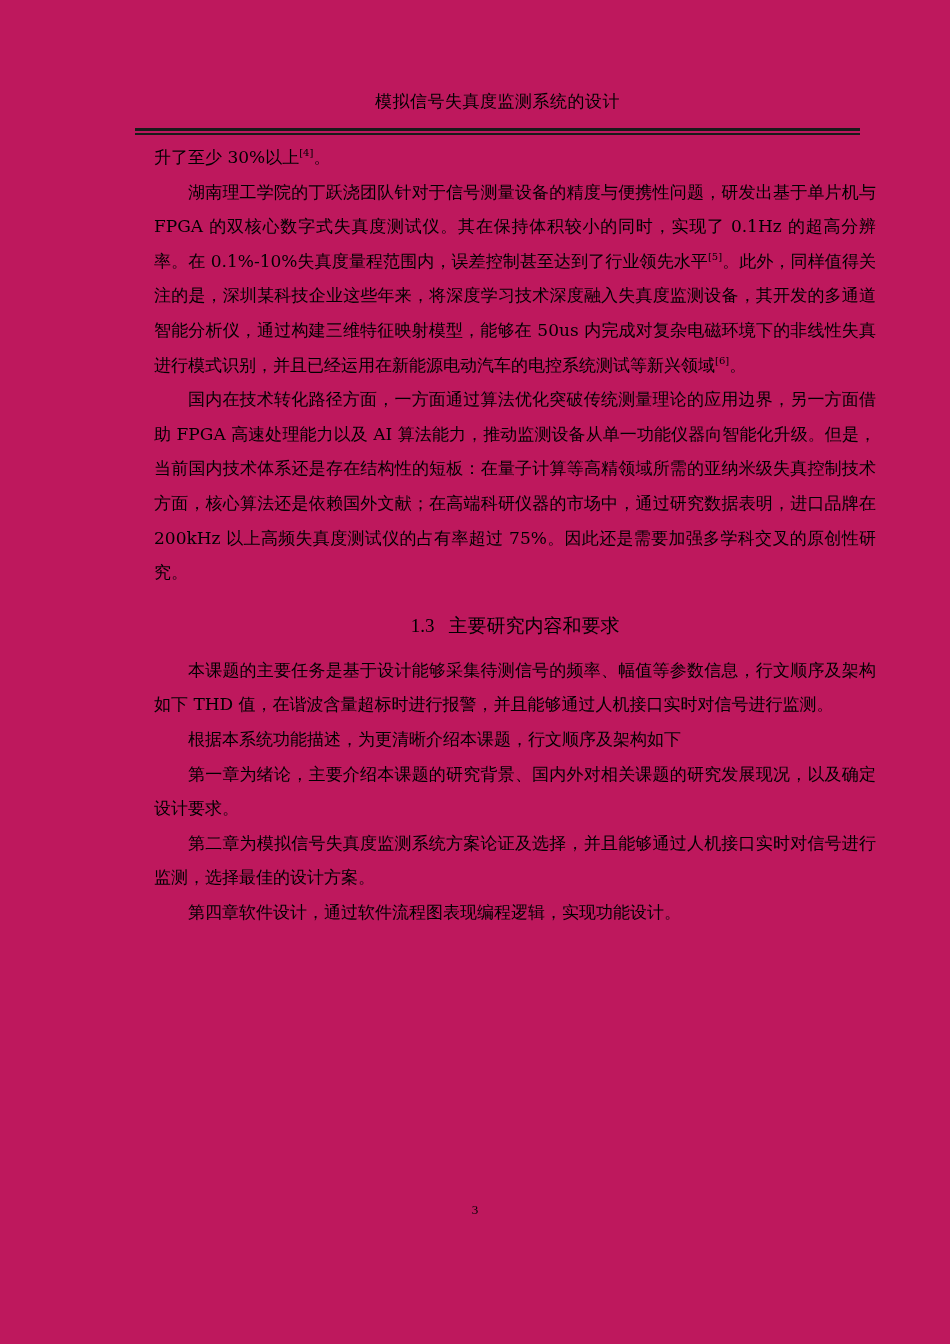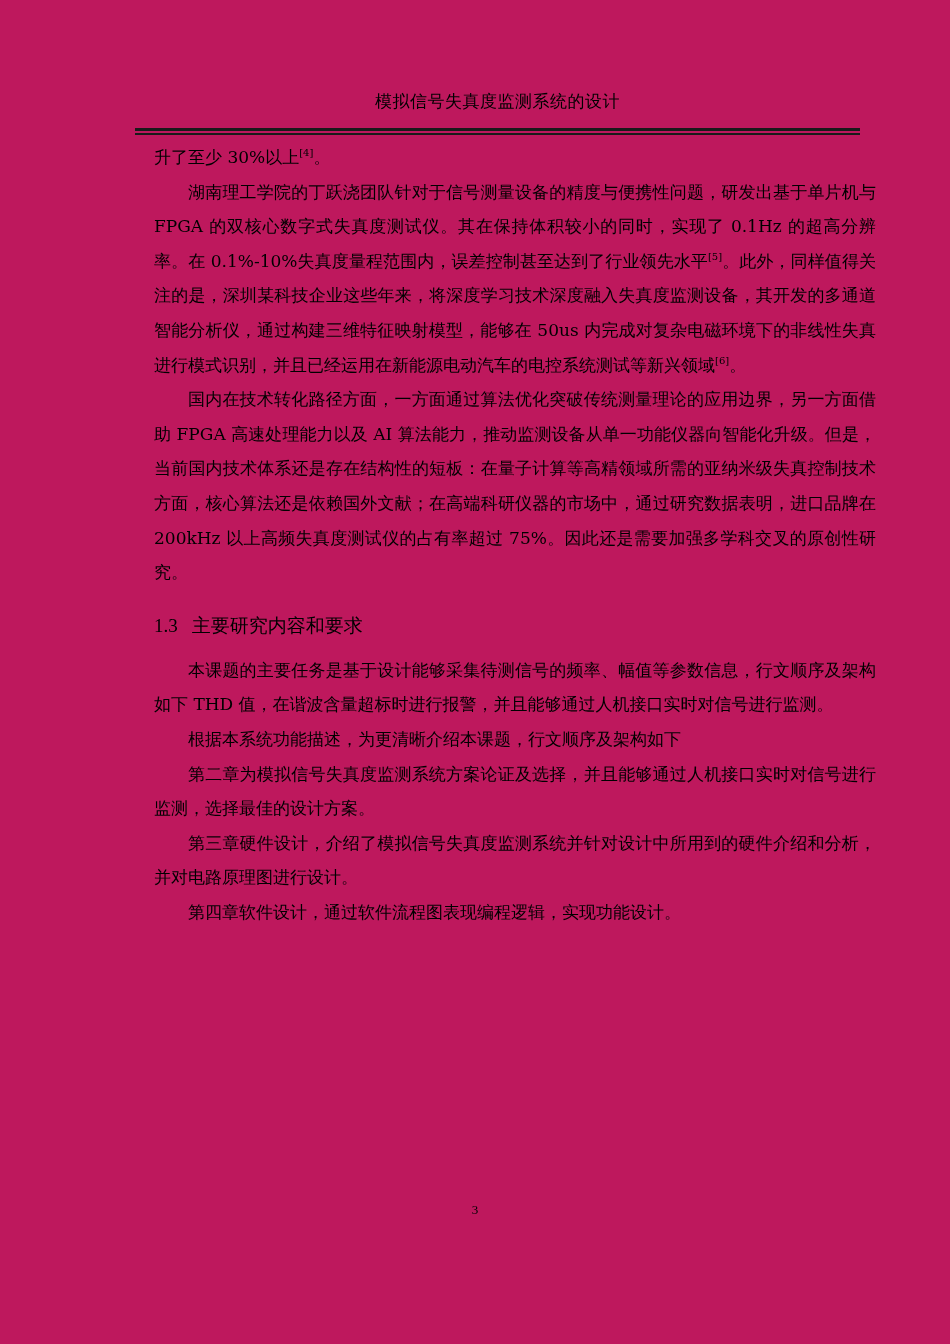--- a/index.html
+++ b/index.html
@@ -9,21 +9,21 @@
   .running-header { position: absolute; left: 135px; width: 725px; top: 90px; text-align: center;
                     font-size: 17px; letter-spacing: 0.5px; line-height: 22px; }
   .rule-thick { position: absolute; left: 135px; width: 725px; top: 128px; height: 3px; background: #1a1a1a; }
   .rule-thin  { position: absolute; left: 135px; width: 725px; top: 133px; height: 1.5px; background: #1a1a1a; }
   .body-text { position: absolute; left: 154px; width: 722px; top: 140px; }
   p { margin: 0; font-size: 17px; line-height: 34.6px; text-align: justify; }
   p.indent { text-indent: 2em; }
   sup { font-size: 10px; line-height: 0; vertical-align: 7px; }
   h2 { margin: 0; font-weight: normal; font-family: "DejaVu Sans", "Liberation Sans", sans-serif;
        font-size: 19px; line-height: 26px; }
-  .h13 { margin-top: 22px; margin-bottom: 14px; }
+  .h13 { margin-top: 22px; margin-bottom: 14px; text-align: center; }
   .h14 { margin-top: 24px; margin-bottom: 18px; }
   .h2-num { font-family: "Liberation Serif", serif; margin-right: 14px; }
   .h14 .h2-num { margin-right: 8px; }
   .page-number { position: absolute; left: 0; width: 950px; top: 1202px; text-align: center;
                  font-size: 13px; font-family: "Liberation Serif", serif; }
 </style>
 </head>
 <body>
 
 <div class="page">
@@ -35,19 +35,19 @@
     <p><span>升了至少 30%以上</span><sup>[4]</sup><span>。</span></p>
 
     <p class="indent"><span>湖南理工学院的丁跃浇团队针对于信号测量设备的精度与便携性问题，研发出基于单片机与 FPGA 的双核心数字式失真度测试仪。其在保持体积较小的同时，实现了 0.1Hz 的超高分辨率。在 0.1%-10%失真度量程范围内，误差控制甚至达到了行业领先水平</span><sup>[5]</sup><span>。此外，同样值得关注的是，深圳某科技企业这些年来，将深度学习技术深度融入失真度监测设备，其开发的多通道智能分析仪，通过构建三维特征映射模型，能够在 50us 内完成对复杂电磁环境下的非线性失真进行模式识别，并且已经运用在新能源电动汽车的电控系统测试等新兴领域</span><sup>[6]</sup><span>。</span></p>
 
     <p class="indent"><span>国内在技术转化路径方面，一方面通过算法优化突破传统测量理论的应用边界，另一方面借助 FPGA 高速处理能力以及 AI  算法能力，推动监测设备从单一功能仪器向智能化升级。但是，当前国内技术体系还是存在结构性的短板：在量子计算等高精领域所需的亚纳米级失真控制技术方面，核心算法还是依赖国外文献；在高端科研仪器的市场中，通过研究数据表明，进口品牌在 200kHz 以上高频失真度测试仪的占有率超过 75%。因此还是需要加强多学科交叉的原创性研究。</span></p>
 
     <h2 class="h13"><span class="h2-num">1.3</span><span>主要研究内容和要求</span></h2>
     <p class="indent">本课题的主要任务是基于设计能够采集待测信号的频率、幅值等参数信息，行文顺序及架构如下 THD 值，在谐波含量超标时进行报警，并且能够通过人机接口实时对信号进行监测。</p>
 
     <p class="indent">根据本系统功能描述，为更清晰介绍本课题，行文顺序及架构如下</p>
+    <p class="indent">第一章为绪论，主要介绍本课题的研究背景、国内外对相关课题的研究发展现况，以及确定设计要求。</p>
     <p class="indent">第二章为模拟信号失真度监测系统方案论证及选择，并且能够通过人机接口实时对信号进行监测，选择最佳的设计方案。</p>
-    <p class="indent">第三章硬件设计，介绍了模拟信号失真度监测系统并针对设计中所用到的硬件介绍和分析，并对电路原理图进行设计。</p>
     <p class="indent">第四章软件设计，通过软件流程图表现编程逻辑，实现功能设计。</p>
   </div>
 
   <div class="page-number">3</div>
 </div>
 
 </body></html>

